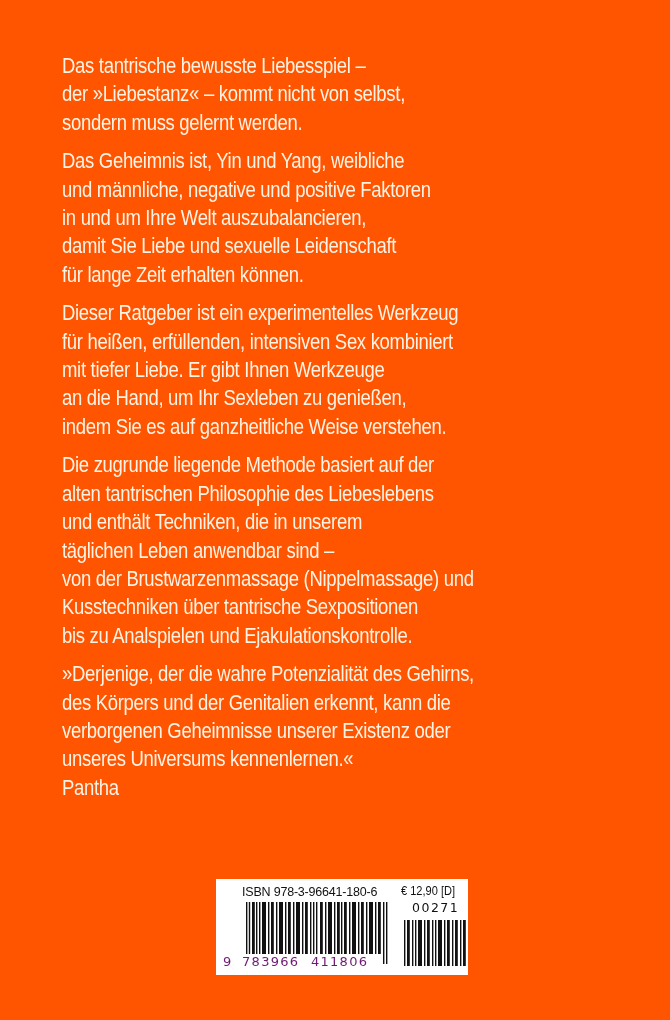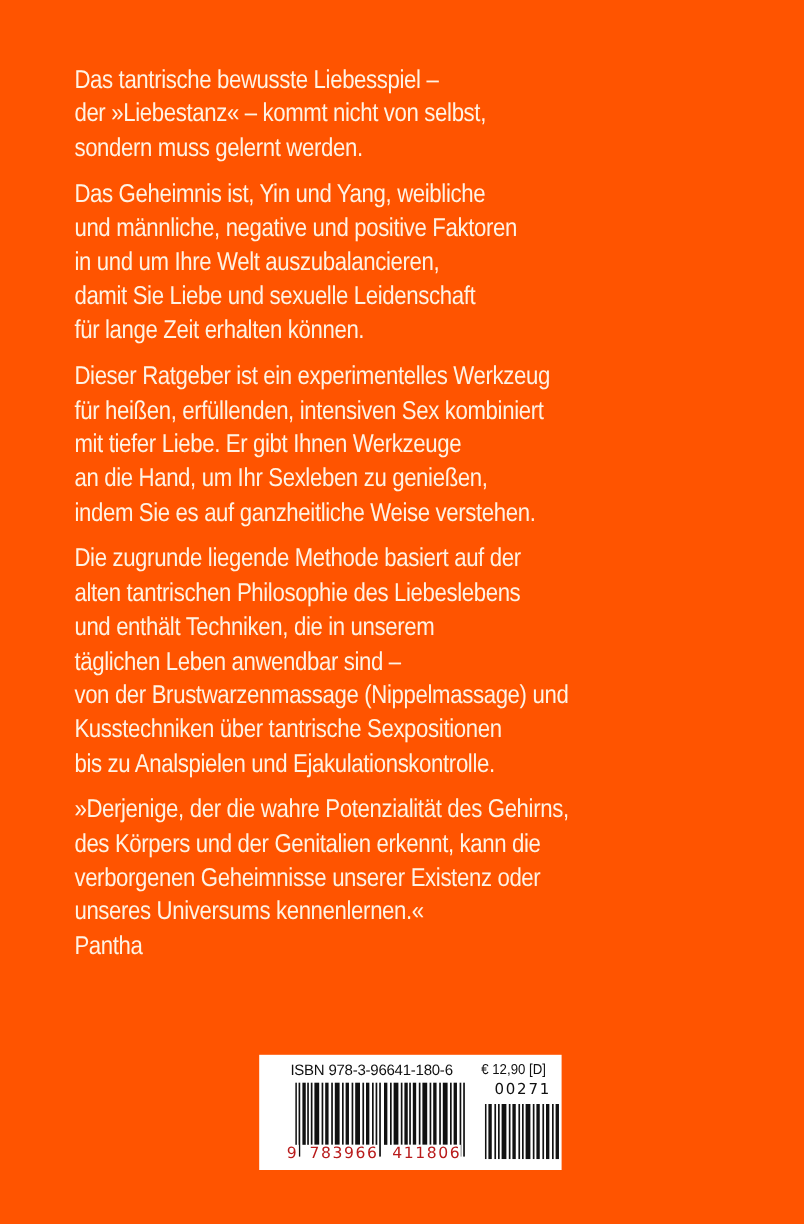--- a/index.html
+++ b/index.html
@@ -80,24 +80,24 @@
     }
     .bars-addon {
       position: absolute;
       left: 188px;
       top: 41px;
       width: 62px;
       height: 46px;
     }
     .ean-digits {
       position: absolute;
-      left: 23px;
+      left: 7px;
       top: 75px;
       font-size: 13px;
-      color: #b91c1c;
+      color: #701a75;
       font-family: "DejaVu Sans", sans-serif;
       letter-spacing: 1.3px;
       white-space: nowrap;
     }
     .ean-digits span {
       background: #fff;
     }
   </style>
 </head>
 <body>

